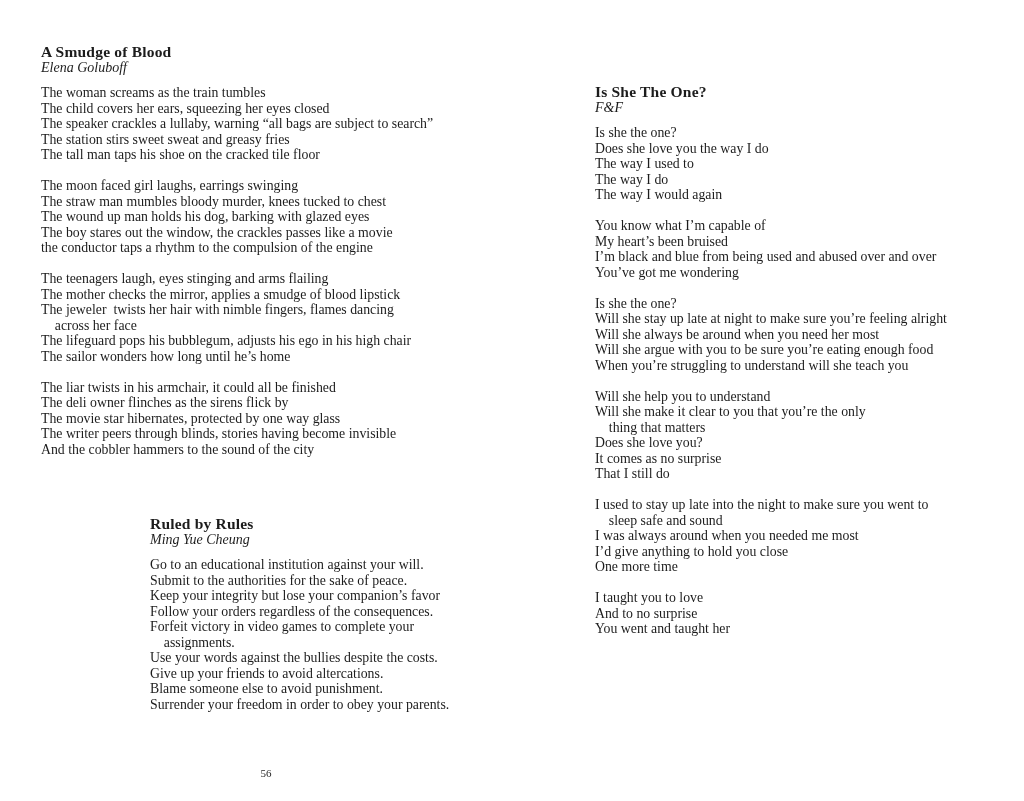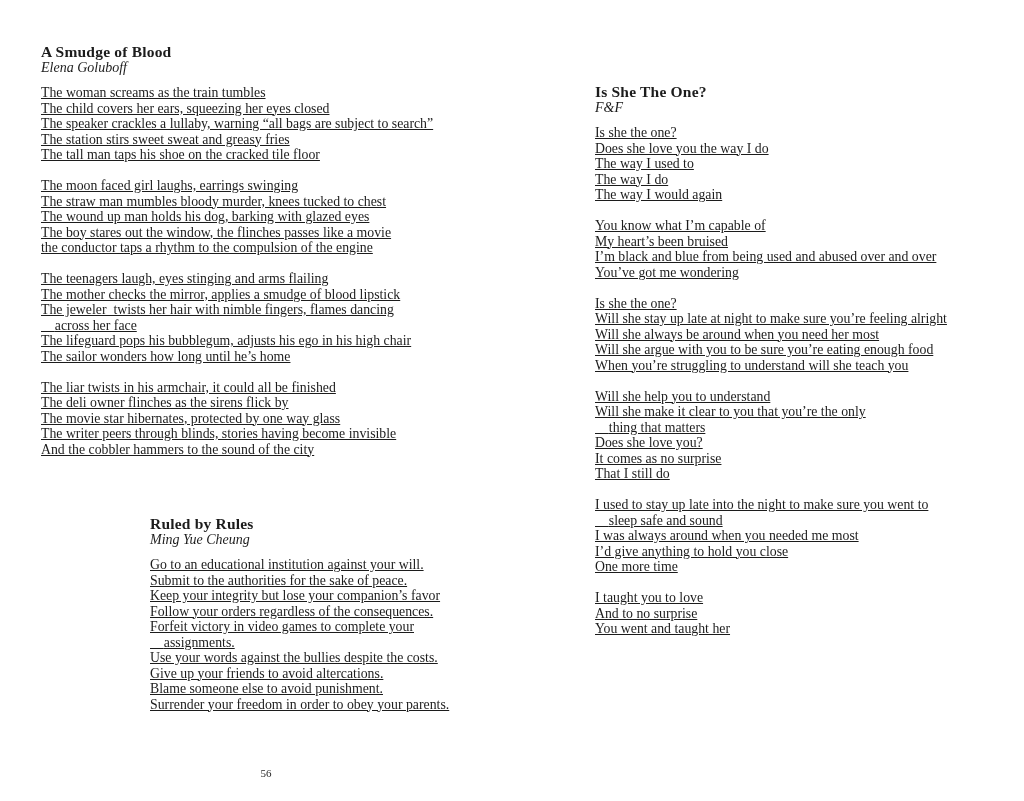--- a/index.html
+++ b/index.html
@@ -36,21 +36,21 @@
     font-weight: 700;
     line-height: 16px;
     letter-spacing: 0.2px;
   }
   .poem-author {
     font-size: 14px;
     font-style: italic;
     line-height: 16px;
     margin-bottom: 9px;
   }
-  .stanza { margin-bottom: 15.5px; text-decoration: underline; }
+  .stanza { margin-bottom: 15.5px; }
   .stanza:last-child { margin-bottom: 0; }
   .line {
     font-size: 13.8px;
     line-height: 15.5px;
     white-space: pre-wrap;
   }
 
   .page-number {
     position: absolute;
     top: 767px;
@@ -73,21 +73,21 @@
         <div class="line">The woman screams as the train tumbles</div>
         <div class="line">The child covers her ears, squeezing her eyes closed</div>
         <div class="line">The speaker crackles a lullaby, warning “all bags are subject to search”</div>
         <div class="line">The station stirs sweet sweat and greasy fries</div>
         <div class="line">The tall man taps his shoe on the cracked tile floor</div>
       </div>
       <div class="stanza">
         <div class="line">The moon faced girl laughs, earrings swinging</div>
         <div class="line">The straw man mumbles bloody murder, knees tucked to chest</div>
         <div class="line">The wound up man holds his dog, barking with glazed eyes</div>
-        <div class="line">The boy stares out the window, the flinches passes like a movie</div>
+        <div class="line">The boy stares out the window, the crackles passes like a movie</div>
         <div class="line">the conductor taps a rhythm to the compulsion of the engine</div>
       </div>
       <div class="stanza">
         <div class="line">The teenagers laugh, eyes stinging and arms flailing</div>
         <div class="line">The mother checks the mirror, applies a smudge of blood lipstick</div>
         <div class="line">The jeweler  twists her hair with nimble fingers, flames dancing</div>
         <div class="line">    across her face</div>
         <div class="line">The lifeguard pops his bubblegum, adjusts his ego in his high chair</div>
         <div class="line">The sailor wonders how long until he’s home</div>
       </div>

